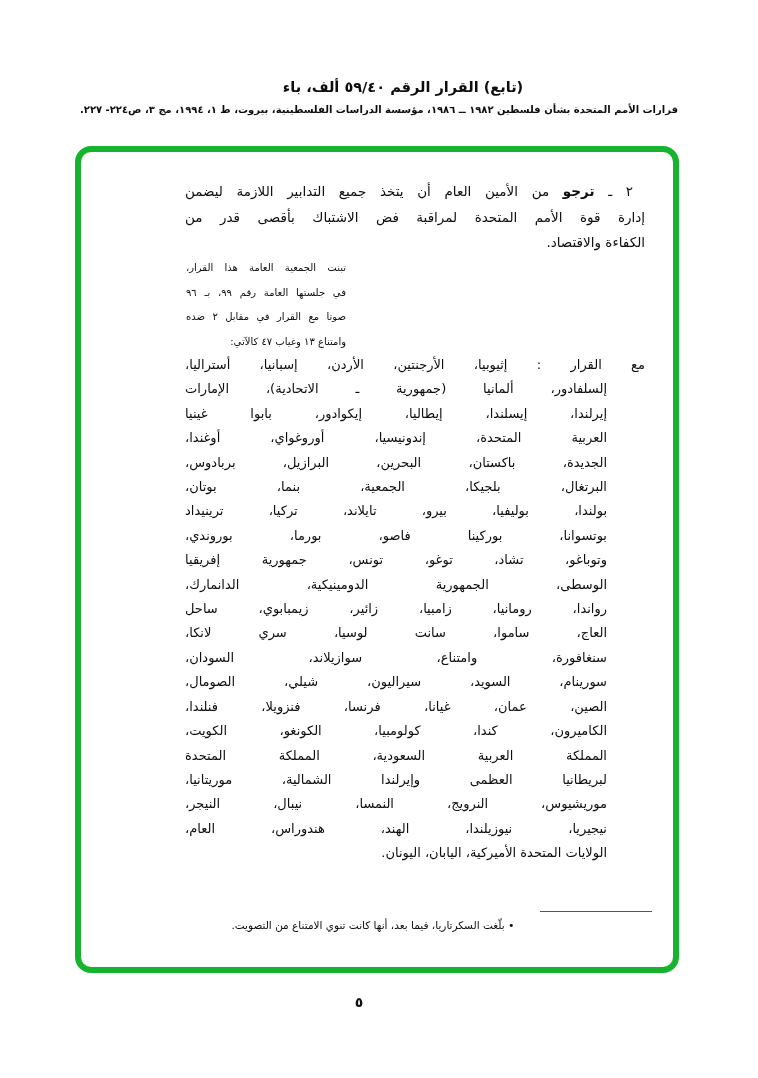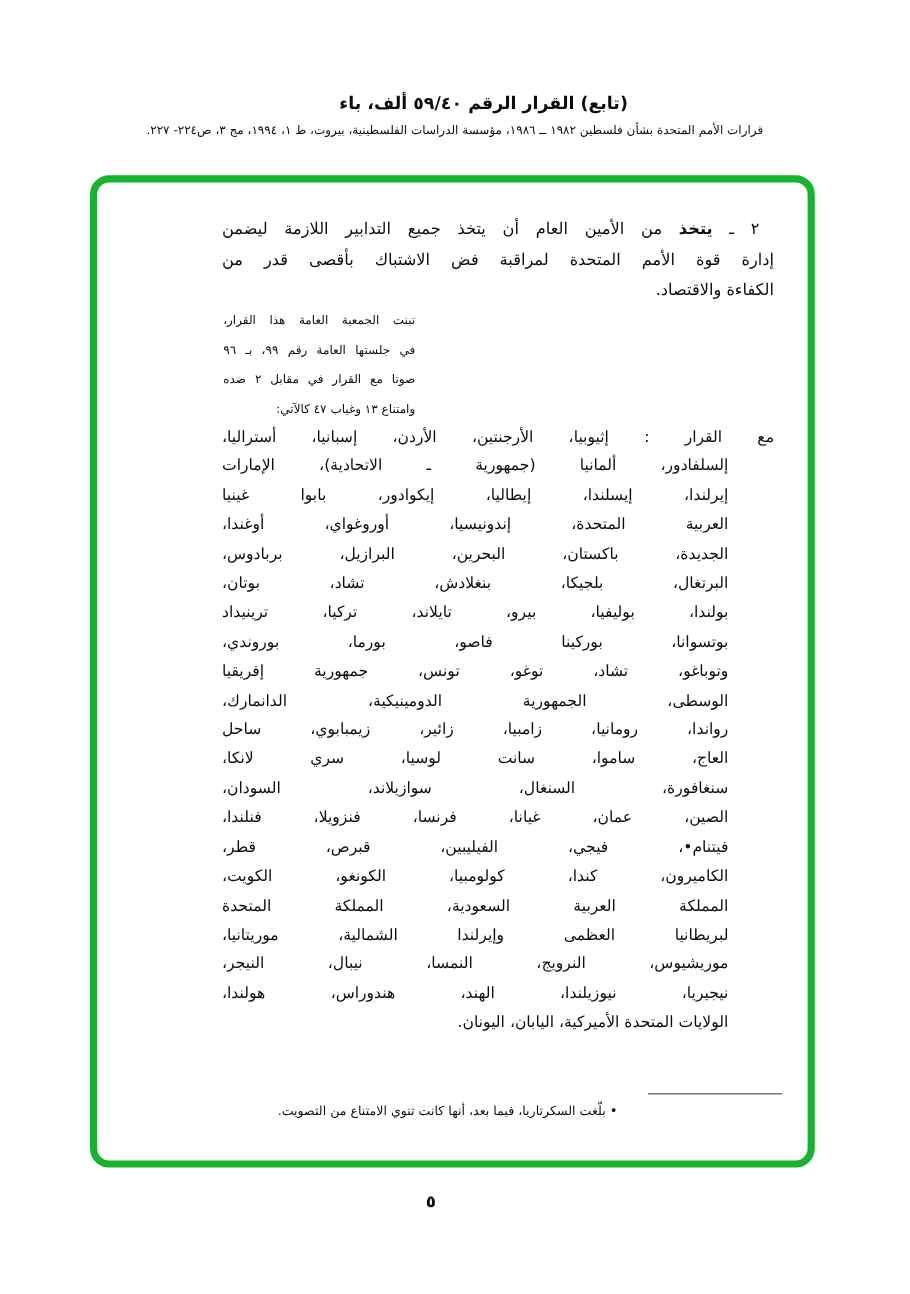--- a/index.html
+++ b/index.html
@@ -20,21 +20,21 @@
     font-size: 14.5px;
     font-weight: bold;
     letter-spacing: 0;
     margin-left: 48px;
   }
   .source {
     position: absolute;
     top: 104px; left: 0; right: 0;
     text-align: center;
     font-size: 10px;
-    font-weight: normal;
+    font-weight: bold;
     white-space: nowrap;
   }
   .frame {
     position: absolute;
     left: 75px; top: 146px;
     width: 604px; height: 827px;
     border: 6px solid #16b32e;
     border-radius: 16px;
     box-sizing: border-box;
     background: transparent;
@@ -93,53 +93,53 @@
 
 <div class="page">
 
   <div class="title">(تابع) القرار الرقم ٥٩/٤٠ ألف، باء</div>
 
   <div class="source">قرارات الأمم المتحدة بشأن فلسطين ١٩٨٢ ــ ١٩٨٦، مؤسسة الدراسات الفلسطينية، بيروت، ط ١، ١٩٩٤، مج ٣، ص٢٢٤- ٢٢٧.</div>
 
   <div class="frame"></div>
 
   <div class="para1">
-    <div class="jl p1l1"><span>٢ ـ</span> <b>يتخذ</b> <span>من الأمين العام أن يتخذ جميع التدابير اللازمة ليضمن</span></div>
+    <div class="jl p1l1"><span>٢ ـ</span> <b>ترجو</b> <span>من الأمين العام أن يتخذ جميع التدابير اللازمة ليضمن</span></div>
     <div class="jl">إدارة قوة الأمم المتحدة لمراقبة فض الاشتباك بأقصى قدر من</div>
     <div class="last">الكفاءة والاقتصاد.</div>
   </div>
 
   <div class="adopt">
     <div class="jl">تبنت الجمعية العامة هذا القرار،</div>
     <div class="jl">في جلستها العامة رقم ٩٩، بـ ٩٦</div>
     <div class="jl">صوتا مع القرار في مقابل ٢ ضده</div>
     <div class="last">وامتناع ١٣ وغياب ٤٧ كالآتي:</div>
   </div>
 
   <div class="votes">
     <div class="jl first">مع القرار : إثيوبيا، الأرجنتين، الأردن، إسبانيا، أستراليا،</div>
     <div class="jl">إلسلفادور، ألمانيا (جمهورية ـ الاتحادية)، الإمارات</div>
     <div class="jl">إيرلندا، إيسلندا، إيطاليا، إيكوادور، بابوا غينيا</div>
     <div class="jl">العربية المتحدة، إندونيسيا، أوروغواي، أوغندا،</div>
     <div class="jl">الجديدة، باكستان، البحرين، البرازيل، بربادوس،</div>
-    <div class="jl">البرتغال، بلجيكا، بنغلادش، تشاد، بوتان،</div>
+    <div class="jl">البرتغال، بلجيكا، الجمعية، بنما، بوتان،</div>
     <div class="jl">بولندا، بوليفيا، بيرو، تايلاند، تركيا، ترينيداد</div>
     <div class="jl">بوتسوانا، بوركينا فاصو، بورما، بوروندي،</div>
     <div class="jl">وتوباغو، تشاد، توغو، تونس، جمهورية إفريقيا</div>
     <div class="jl">الوسطى، الجمهورية الدومينيكية، الدانمارك،</div>
     <div class="jl">رواندا، رومانيا، زامبيا، زائير، زيمبابوي، ساحل</div>
     <div class="jl">العاج، ساموا، سانت لوسيا، سري لانكا،</div>
-    <div class="jl">سنغافورة، السنغال، سوازيلاند، السودان،</div>
+    <div class="jl">سنغافورة، وامتناع، سوازيلاند، السودان،</div>
+    <div class="jl">سورينام، السويد، سيراليون، شيلي، الصومال،</div>
     <div class="jl">الصين، عمان، غيانا، فرنسا، فنزويلا، فنلندا،</div>
-    <div class="jl">فيتنام•، فيجي، الفيليبين، قبرص، قطر،</div>
     <div class="jl">الكاميرون، كندا، كولومبيا، الكونغو، الكويت،</div>
     <div class="jl">المملكة العربية السعودية، المملكة المتحدة</div>
     <div class="jl">لبريطانيا العظمى وإيرلندا الشمالية، موريتانيا،</div>
     <div class="jl">موريشيوس، النرويج، النمسا، نيبال، النيجر،</div>
-    <div class="jl">نيجيريا، نيوزيلندا، الهند، هندوراس، هولندا،</div>
+    <div class="jl">نيجيريا، نيوزيلندا، الهند، هندوراس، العام،</div>
     <div class="last">الولايات المتحدة الأميركية، اليابان، اليونان.</div>
   </div>
 
   <div class="fnsep"></div>
 
   <div class="footnote"><span class="fnmark">•</span> <span>بلّغت السكرتاريا، فيما بعد، أنها كانت تنوي الامتناع من التصويت.</span></div>
 
   <div class="pagenum">٥</div>
 
 </div>

